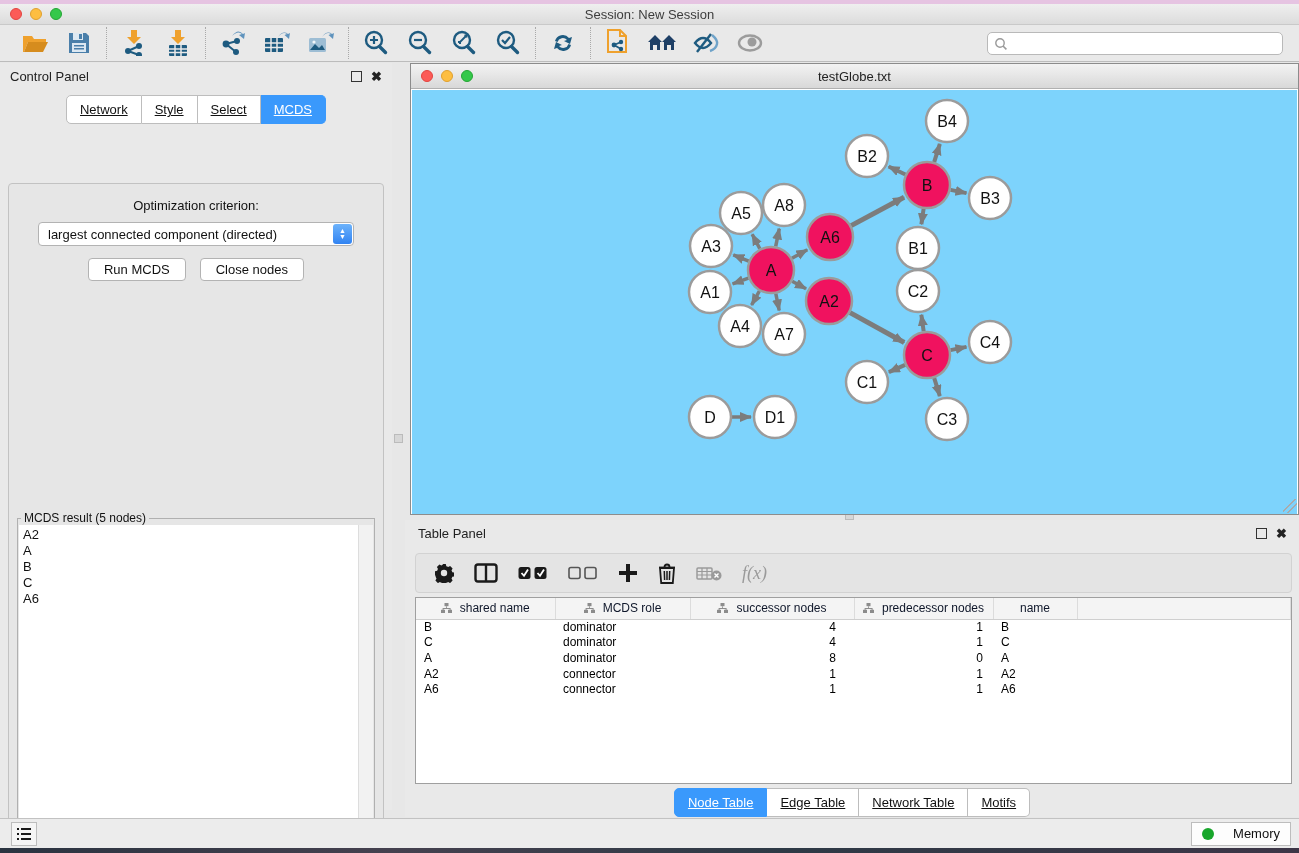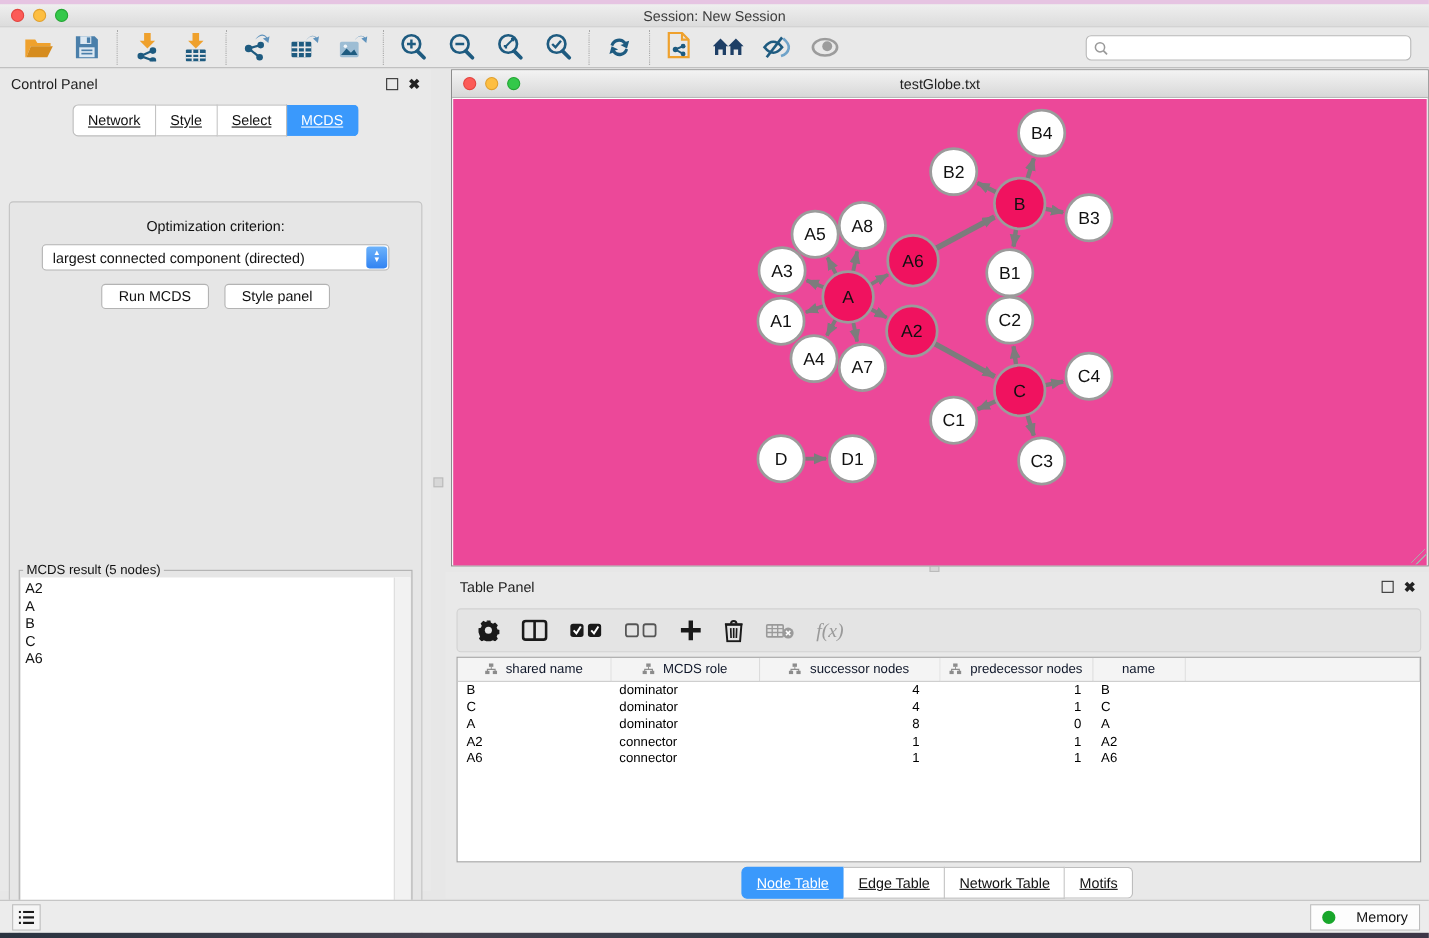--- a/index.html
+++ b/index.html
@@ -74,21 +74,21 @@
   .v-split-handle { left:394px; top:434px; width:9px; height:9px; background:#d7d7d7; border:1px solid #bbb; }
   .h-split-handle { left:845px; top:514px; width:9px; height:6px; background:#d7d7d7; border:1px solid #bbb; }
 
   
   .net-window { left:410px; top:63px; width:889px; height:452px; border:1px solid #8c8c8c;
     background:#fff; }
   .net-titlebar { height:25px; background:linear-gradient(#f3f3f3,#d8d8d8);
     border-bottom:1px solid #b0b0b0; display:flex; align-items:center; position:relative; }
   .net-titlebar .title { position:absolute; left:0; right:0; text-align:center;
     font-size:13px; color:#222; }
-  .net-canvas { position:absolute; left:1px; top:26px; width:885px; height:424px; background:#ec4899; }
+  .net-canvas { position:absolute; left:1px; top:26px; width:885px; height:424px; background:#7dd3fc; }
   .resize-grip { position:absolute; right:1px; bottom:1px; width:14px; height:14px;
     background:
       linear-gradient(135deg, transparent 42%, #aaa 42%, #aaa 48%, transparent 48%,
         transparent 64%, #aaa 64%, #aaa 70%, transparent 70%); }
 
   
   .table-panel { left:405px; top:520px; width:894px; height:297px; background:#e9e9e9; }
   .tp-toolbar { position:absolute; left:10px; top:33px; width:877px; height:40px;
     background:#e4e4e4; border:1px solid #d2d2d2; border-radius:4px;
     display:flex; align-items:center; gap:20px; padding-left:18px; }
@@ -312,21 +312,21 @@
     <div class="opt-label">Optimization criterion:</div>
     <div class="combo">
       <span class="combo-text">largest connected component (directed)</span>
       <span class="stepper">
           <span>▲</span>
           <span>▼</span>
         </span>
     </div>
     <div class="btn-row">
       <div class="pbtn">Run MCDS</div>
-      <div class="pbtn">Style panel</div>
+      <div class="pbtn">Close nodes</div>
     </div>
 
     <div class="result-fieldset">
       <div class="result-legend">MCDS result (5 nodes)</div>
       <div class="result-list">
           <div class="item">A2</div>
           <div class="item">A</div>
           <div class="item">B</div>
           <div class="item">C</div>
           <div class="item">A6</div>

